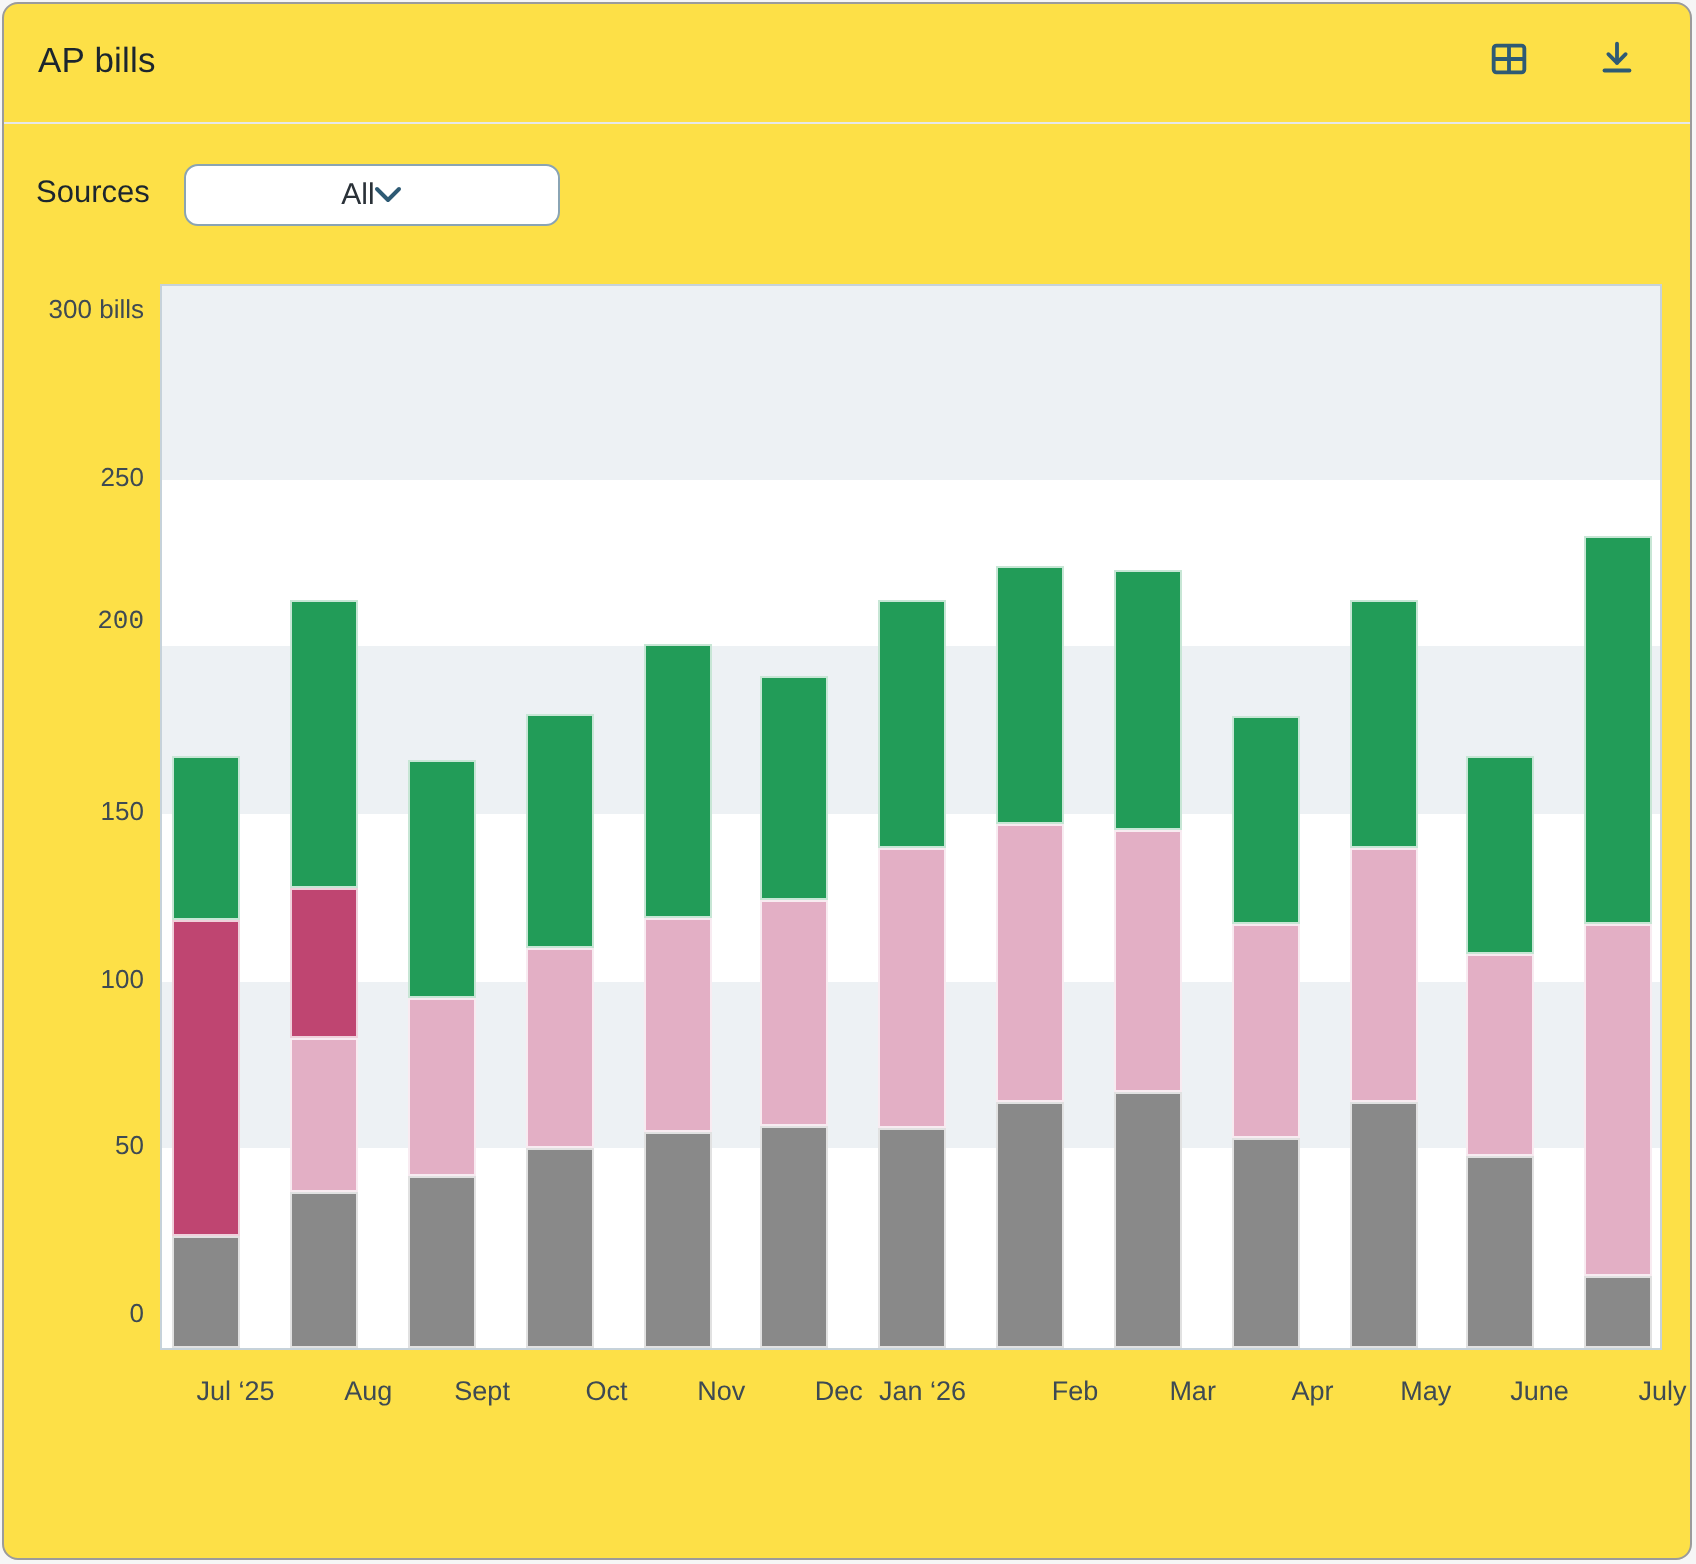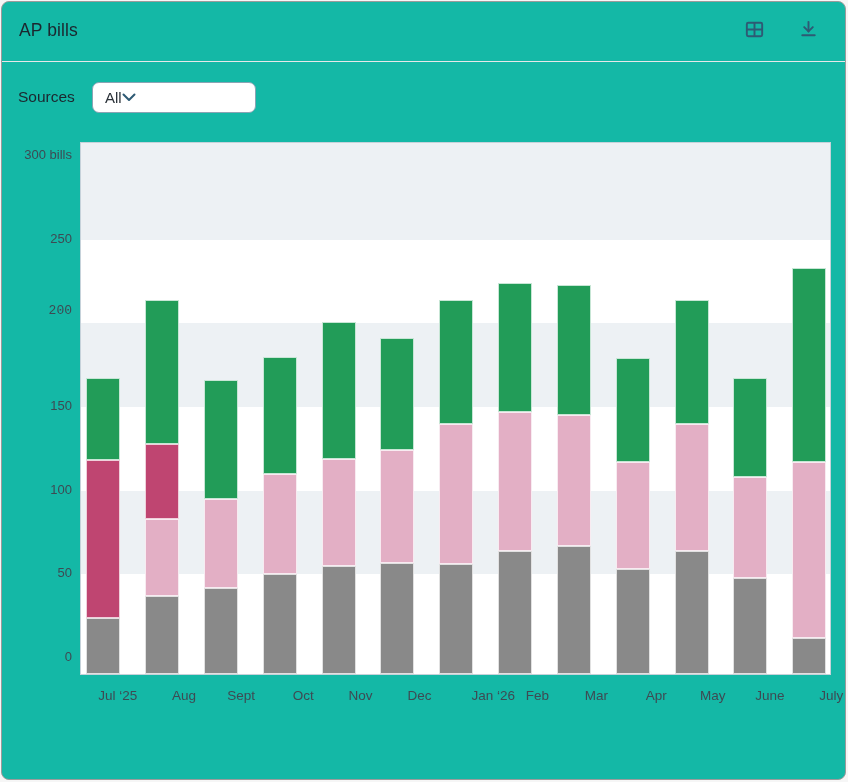--- a/index.html
+++ b/index.html
@@ -1,29 +1,29 @@
 <!DOCTYPE html>
 <html><head>
 <meta charset="utf-8">
 <style>
   html,body{margin:0;padding:0;background:#f6f6f6;font-family:"Liberation Sans",sans-serif;}
   .window{
     position:relative;width:845px;height:779px;margin:1px;
-    background:#14b8a6;border:1.5px solid #9b9b9b;border-radius:8px;
+    background:#fde047;border:1.5px solid #9b9b9b;border-radius:8px;
     overflow:hidden;box-sizing:border-box;
   }
   .title{position:absolute;left:17px;top:18px;font-size:17.5px;color:#1c262e;letter-spacing:.1px;}
   .header-icons{position:absolute;right:24px;top:16px;display:flex;gap:28px;}
   .icon-btn{width:26px;height:26px;display:flex;align-items:center;justify-content:center;background:none;border:none;padding:0;cursor:pointer;}
   .divider{position:absolute;left:0;top:59px;width:100%;height:1px;background:#e6e8ea;}
   .filter-label{position:absolute;left:16px;top:86px;font-size:15.5px;color:#1c262e;}
   .dropdown{
-    position:absolute;left:90px;top:80px;width:164px;height:31px;
+    position:absolute;left:90px;top:80px;width:188px;height:31px;
     border:1px solid #8aa4b4;border-radius:7px;background:#fff;
-    display:flex;align-items:center;justify-content:flex-start;
+    display:flex;align-items:center;justify-content:center;
     padding:0 12px;box-sizing:border-box;cursor:pointer;
   }
   .dropdown-value{font-size:15px;color:#2a3138;}
   .plot{
     position:absolute;left:78px;top:140px;width:749px;height:531px;
     background:#ffffff;border:1px solid #c6d2da;box-sizing:content-box;
   }
   .band{position:absolute;left:0;width:100%;background:#edf1f4;}
   .y-label{
     position:absolute;width:70px;text-align:right;font-size:13px;color:#3e4a53;
@@ -164,21 +164,21 @@
       <div class="y-label" style="top: 228.5px;">250</div>
       <div class="y-label" style="top: 144.8px;">300 bills</div>
     </div>
   <div id="xLabels">
       <div class="x-label" style="left: 65.3px;">Jul ‘25</div>
       <div class="x-label" style="left: 124.13px;">Aug</div>
       <div class="x-label" style="left: 182.96px;">Sept</div>
       <div class="x-label" style="left: 241.79px;">Oct</div>
       <div class="x-label" style="left: 300.62px;">Nov</div>
       <div class="x-label" style="left: 359.45px;">Dec</div>
-      <div class="x-label" style="left: 443px;">Jan ‘26</div>
+      <div class="x-label" style="left: 411px;">Jan ‘26</div>
       <div class="x-label" style="left: 477.11px;">Feb</div>
       <div class="x-label" style="left: 535.94px;">Mar</div>
       <div class="x-label" style="left: 594.77px;">Apr</div>
       <div class="x-label" style="left: 653.6px;">May</div>
       <div class="x-label" style="left: 712.43px;">June</div>
       <div class="x-label" style="left: 771.26px;">July</div>
     </div>
 
 
 </div>

